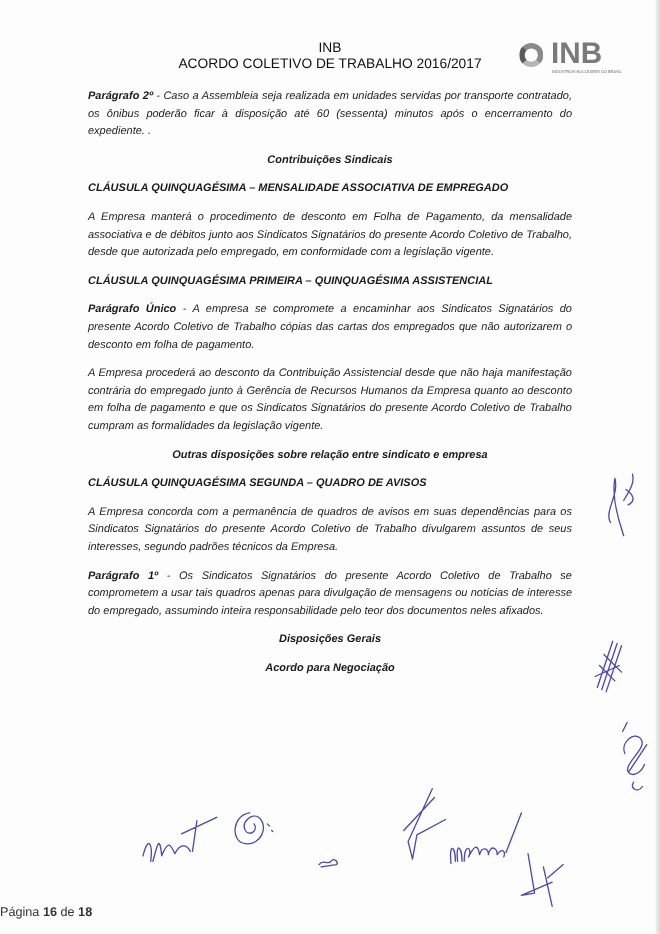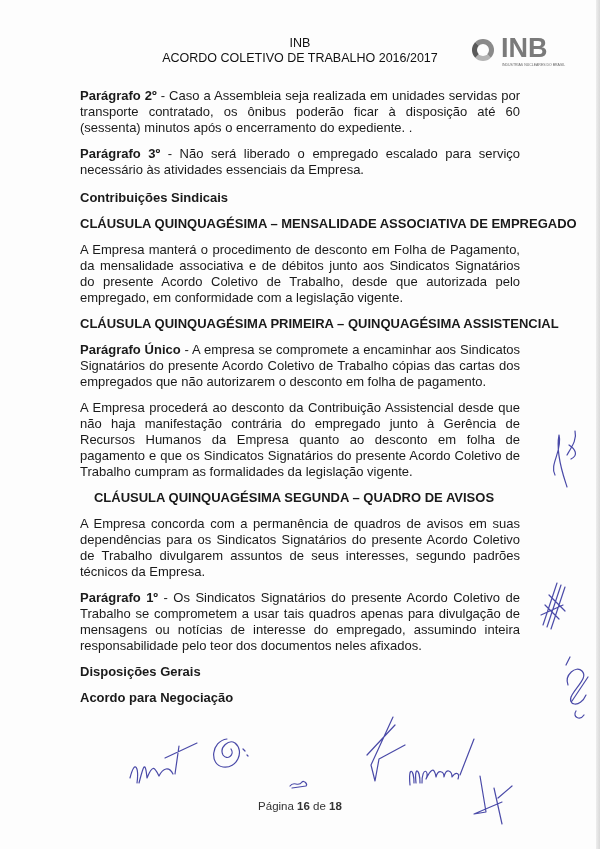--- a/index.html
+++ b/index.html
@@ -27,34 +27,34 @@
       box-sizing: border-box;
     }
     .logo .word {
       position: absolute; left: 31px; top: -3px; font-size: 27px; font-weight: bold;
       color: #7a7a7a; letter-spacing: 0px; font-family: "Liberation Sans", sans-serif;
     }
     .logo .tag {
       position: absolute; left: 32px; top: 27px; font-size: 3.5px; color: #666; white-space: nowrap;
     }
     .content {
-      position: absolute; left: 80px; top: 88px; width: 440px;
-      font-size: 13px; line-height: 16px;
+      position: absolute; left: 80px; top: 80px; width: 440px;
+      font-size: 10px; line-height: 16px; font-style: italic;
     }
     .content p {
       margin: 0 0 10px 0; text-align: justify;
     }
     .center-heading {
-      font-weight: bold; margin: 0 0 10px 0;
+      text-align: center; font-weight: bold; margin: 0 0 10px 0;
     }
     .clause {
-      font-weight: bold; margin: 0 12px 10px 0; white-space: nowrap; text-align: center;
+      font-weight: bold; margin: 0 12px 10px 0; white-space: nowrap;
     }
     .footer {
-      position: absolute; top: 800px; left: 0; width: 600px; text-align: center;
+      position: absolute; top: 824px; left: 0; width: 600px; 
       font-size: 11.5px; color: #333; font-family: "Liberation Sans", sans-serif;
     }
     .footer b { font-weight: bold; }
     .sig { position: absolute; pointer-events: none; }
     .sig path { fill: none; stroke: #4a4aa8; stroke-width: 1.2; stroke-linecap: round; stroke-linejoin: round; }
   </style>
 </head>
 <body>
 
 <div class="right-edge"></div>
@@ -65,31 +65,31 @@
 </div>
 
 <div class="logo">
   <div class="ring"></div>
   <div class="word">INB</div>
   <div class="tag">INDÚSTRIAS NUCLEARES DO BRASIL</div>
 </div>
 
 <div class="content">
   <p><b>Parágrafo 2º</b><span> - Caso a Assembleia seja realizada em unidades servidas por transporte contratado, os ônibus poderão ficar à disposição até 60 (sessenta) minutos após o encerramento do expediente. .</span></p>
-  <p style="margin-bottom:12px"><b>Parágrafo 3º</b><span> - Não será liberado o empregado escalado para serviço necessário às atividades essenciais da Empresa.</span></p>
 
   <div class="center-heading">Contribuições Sindicais</div>
 
   <div class="clause">CLÁUSULA QUINQUAGÉSIMA – MENSALIDADE ASSOCIATIVA DE EMPREGADO</div>
   <p>A Empresa manterá o procedimento de desconto em Folha de Pagamento, da mensalidade associativa e de débitos junto aos Sindicatos Signatários do presente Acordo Coletivo de Trabalho, desde que autorizada pelo empregado, em conformidade com a legislação vigente.</p>
 
   <div class="clause">CLÁUSULA QUINQUAGÉSIMA PRIMEIRA – QUINQUAGÉSIMA ASSISTENCIAL</div>
   <p><b>Parágrafo Único</b><span> - A empresa se compromete a encaminhar aos Sindicatos Signatários do presente Acordo Coletivo de Trabalho cópias das cartas dos empregados que não autorizarem o desconto em folha de pagamento.</span></p>
   <p>A Empresa procederá ao desconto da Contribuição Assistencial desde que não haja manifestação contrária do empregado junto à Gerência de Recursos Humanos da Empresa quanto ao desconto em folha de pagamento e que os Sindicatos Signatários do presente Acordo Coletivo de Trabalho cumpram as formalidades da legislação vigente.</p>
 
+  <div class="center-heading">Outras disposições sobre relação entre sindicato e empresa</div>
 
   <div class="clause">CLÁUSULA QUINQUAGÉSIMA SEGUNDA – QUADRO DE AVISOS</div>
   <p>A Empresa concorda com a permanência de quadros de avisos em suas dependências para os Sindicatos Signatários do presente Acordo Coletivo de Trabalho divulgarem assuntos de seus interesses, segundo padrões técnicos da Empresa.</p>
   <p><b>Parágrafo 1º</b><span> - Os Sindicatos Signatários do presente Acordo Coletivo de Trabalho se comprometem a usar tais quadros apenas para divulgação de mensagens ou notícias de interesse do empregado, assumindo inteira responsabilidade pelo teor dos documentos neles afixados.</span></p>
 
   <div class="center-heading" style="">Disposições Gerais</div>
   <div class="center-heading">Acordo para Negociação</div>
 </div>
 
 <svg class="sig" style="left:545px;top:425px" width="40" height="70" viewBox="0 0 40 70">

